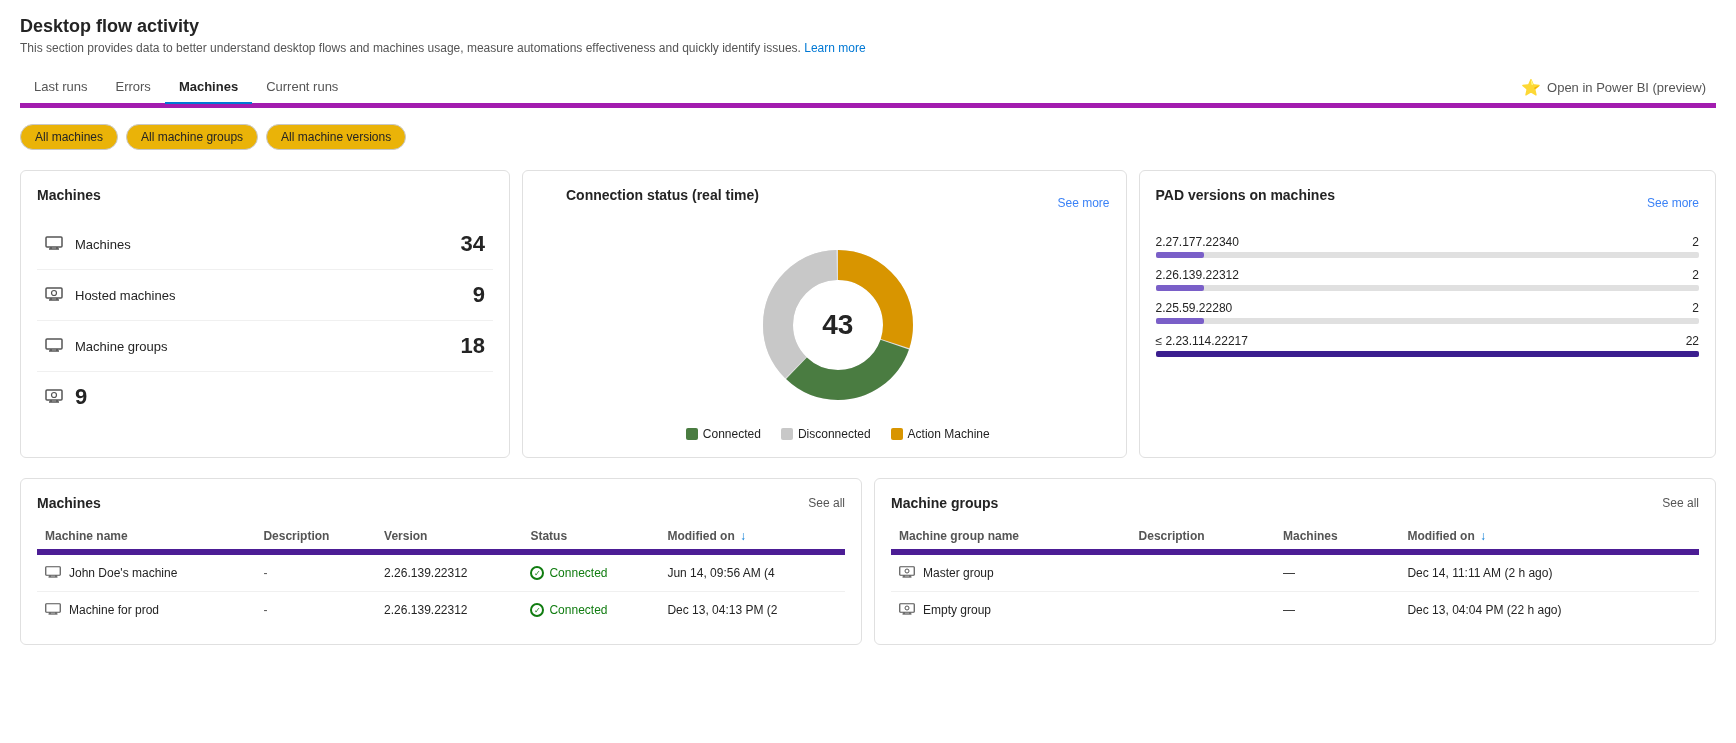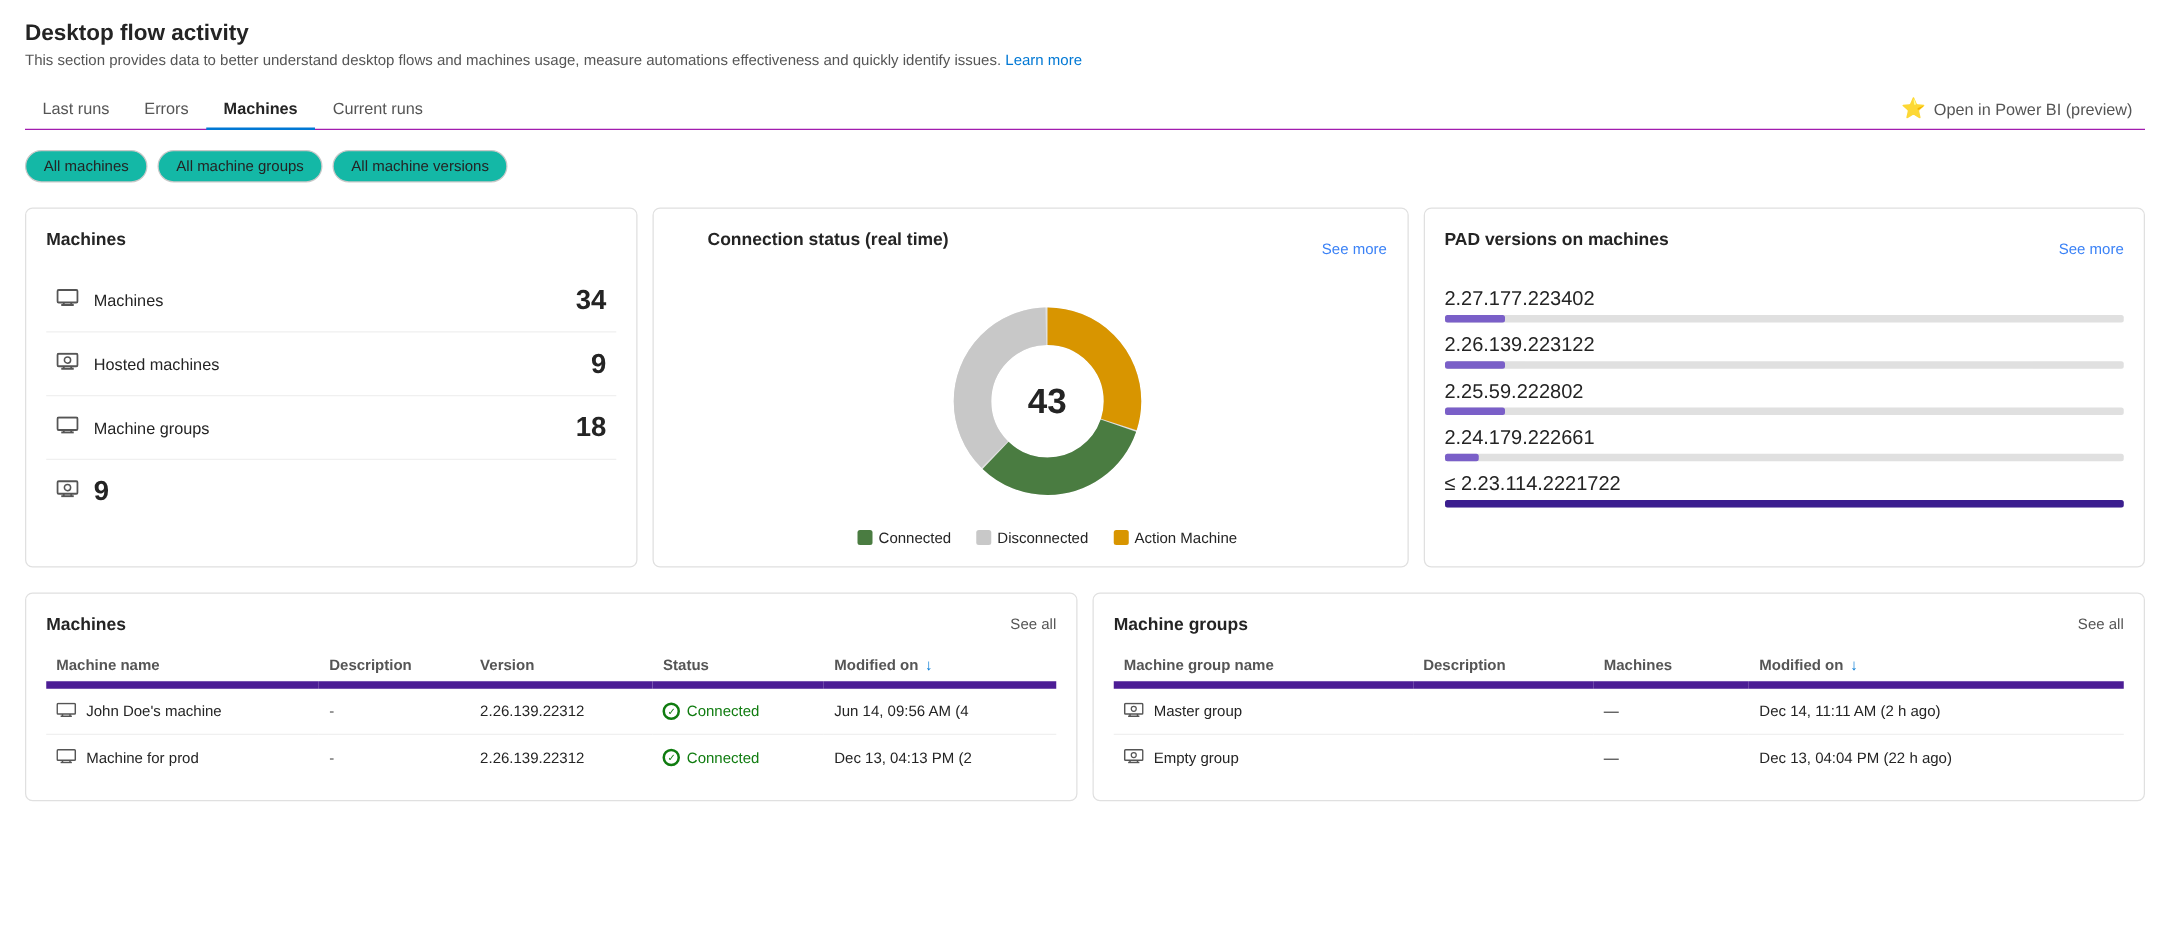--- a/index.html
+++ b/index.html
@@ -2,28 +2,28 @@
 <html><head>
   <meta charset="utf-8">
   <style>
     * { box-sizing: border-box; margin: 0; padding: 0; }
     body { font-family: 'Segoe UI', Arial, sans-serif; font-size: 13px; color: #242424; background: #fff; padding: 16px 20px; }
 
     .page-title { font-size: 18px; font-weight: 600; margin-bottom: 4px; }
     .page-subtitle { font-size: 12px; color: #555; margin-bottom: 16px; }
     .learn-more { color: #0078d4; text-decoration: none; }
 
-    .tabs-row { display: flex; align-items: center; border-bottom: 1px solid #a21caf; margin-bottom: 16px; position: relative; }
+    .tabs-row { display: flex; align-items: center; border-bottom: 5px solid #a21caf; margin-bottom: 16px; position: relative; }
     .tab { padding: 8px 14px; cursor: pointer; font-size: 13px; color: #555; border-bottom: 2px solid transparent; margin-bottom: -1px; }
     .tab.active { color: #242424; border-bottom: 2px solid #0078d4; font-weight: 600; }
     .open-powerbi { margin-left: auto; display: flex; align-items: center; gap: 6px; font-size: 13px; color: #555; cursor: pointer; padding: 6px 10px; }
     .powerbi-icon { font-size: 16px; }
 
     .filter-row { display: flex; gap: 8px; margin-bottom: 20px; }
-    .filter-btn { border: 1px solid #c8c8c8; border-radius: 20px; padding: 5px 14px; font-size: 12px; cursor: pointer; background: #14b8a6; color: #242424; }
+    .filter-btn { border: 1px solid #c8c8c8; border-radius: 20px; padding: 5px 14px; font-size: 12px; cursor: pointer; background: #eab308; color: #242424; }
 
     .cards-row { display: flex; gap: 12px; margin-bottom: 20px; }
 
     
     .card { background: #fff; border: 1px solid #e0e0e0; border-radius: 6px; padding: 16px; }
     .card-title { font-size: 14px; font-weight: 600; margin-bottom: 16px; }
 
     .machines-card { flex: 0 0 490px; }
     .machine-row { display: flex; align-items: center; padding: 12px 8px; border-bottom: 1px solid #f0f0f0; }
     .machine-row:last-child { border-bottom: none; }
@@ -38,21 +38,21 @@
     .donut-container { display: flex; flex-direction: column; align-items: center; }
     .donut-wrapper { position: relative; width: 180px; height: 180px; }
     .donut-center-text { position: absolute; top: 50%; left: 50%; transform: translate(-50%, -50%); font-size: 28px; font-weight: 700; color: #242424; }
     .legend { display: flex; gap: 20px; margin-top: 12px; flex-wrap: wrap; justify-content: center; }
     .legend-item { display: flex; align-items: center; gap: 5px; font-size: 12px; }
     .legend-dot { width: 12px; height: 12px; border-radius: 2px; }
 
     
     .pad-card { flex: 1; }
     .pad-row { margin-bottom: 10px; }
-    .pad-row-header { display: flex; justify-content: flex-start; font-size: 16px; margin-bottom: 3px; color: #242424; }
+    .pad-row-header { display: flex; justify-content: space-between; font-size: 12px; margin-bottom: 3px; color: #242424; }
     .pad-bar-bg { background: #e0e0e0; border-radius: 2px; height: 6px; width: 100%; }
     .pad-bar-fill { height: 6px; border-radius: 2px; }
 
     
     .tables-row { display: flex; gap: 12px; }
     .table-card { flex: 1; border: 1px solid #e0e0e0; border-radius: 6px; padding: 16px; }
     .table-header-row { display: flex; justify-content: space-between; align-items: center; margin-bottom: 12px; }
     .table-title { font-size: 14px; font-weight: 700; }
     .see-all { color: #555; font-size: 12px; cursor: pointer; text-decoration: none; }
 
@@ -212,29 +212,20 @@
       <div class="pad-bar-fill" style="width:9%;background:#7a5fc8;"></div>
     </div>
   </div>
         <div class="pad-row">
     <div class="pad-row-header">
       <span>2.25.59.22280</span>
       <span>2</span>
     </div>
     <div class="pad-bar-bg">
       <div class="pad-bar-fill" style="width:9%;background:#7a5fc8;"></div>
-    </div>
-  </div>
-        <div class="pad-row">
-    <div class="pad-row-header">
-      <span>2.24.179.22266</span>
-      <span>1</span>
-    </div>
-    <div class="pad-bar-bg">
-      <div class="pad-bar-fill" style="width:5%;background:#7a5fc8;"></div>
     </div>
   </div>
         <div class="pad-row">
     <div class="pad-row-header">
       <span>≤ 2.23.114.22217</span>
       <span>22</span>
     </div>
     <div class="pad-bar-bg">
       <div class="pad-bar-fill" style="width:100%;background:#3b1e8f;"></div>
     </div>

